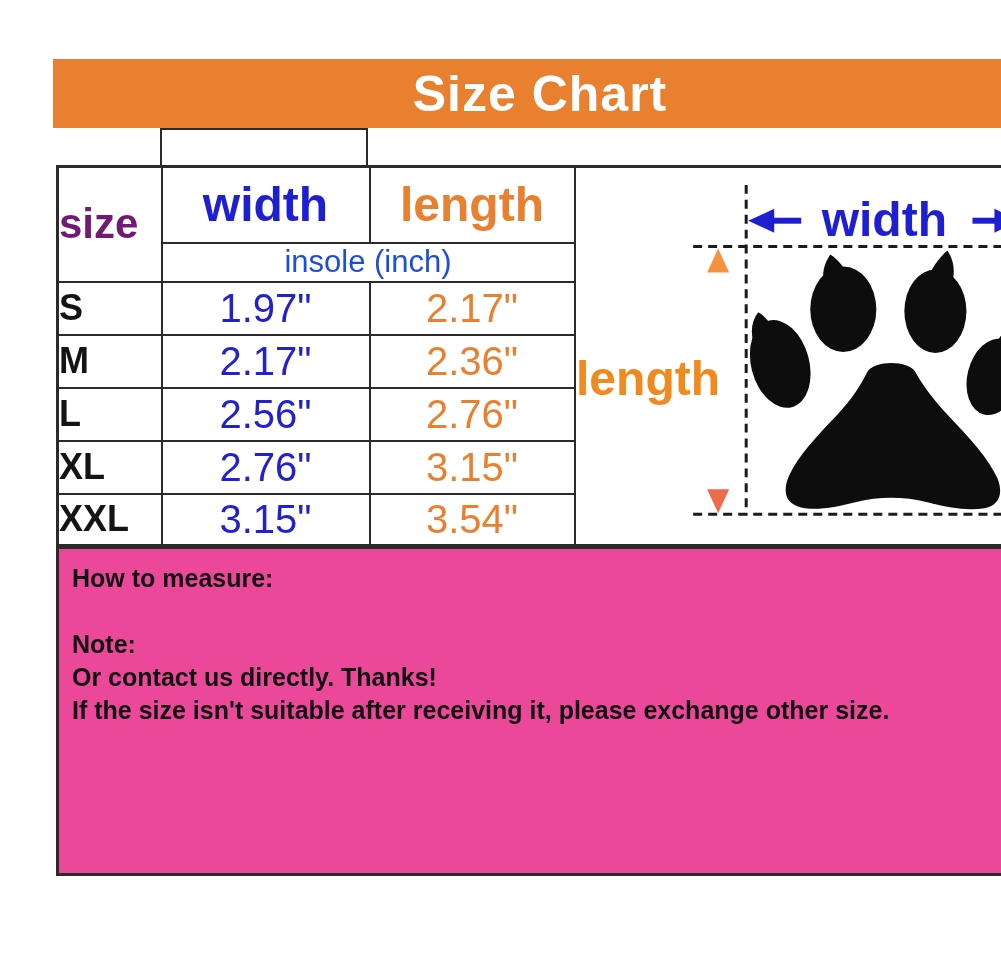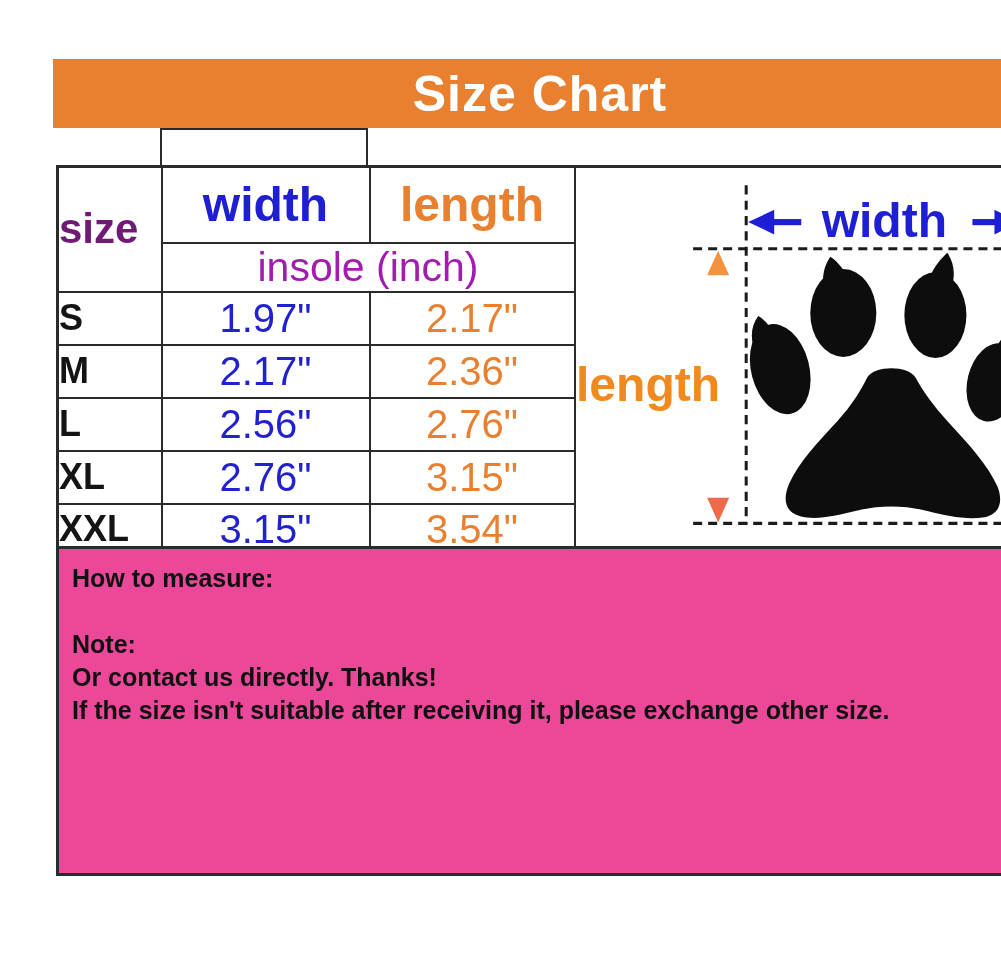--- a/index.html
+++ b/index.html
@@ -21,21 +21,21 @@
   
   table.sizechart {
     position:absolute; left:16px; top:165px;
     border-collapse:collapse; table-layout:fixed; background:#ffffff;
     border:3px solid #2b2b2b;
   }
   table.sizechart td { border:2px solid #2b2b2b; box-sizing:border-box; padding:0; overflow:hidden; }
   td.c-size  { font-size:42px; font-weight:bold; color:#701a75; padding-left:8px; vertical-align:middle; }
   td.c-width { font-size:48px; font-weight:bold; color:#1E1ED2; text-align:center; vertical-align:middle; }
   td.c-length{ font-size:48px; font-weight:bold; color:#E8802F; text-align:center; vertical-align:middle; }
-  td.c-insole{ font-size:41px; font-weight:normal; color:#a21caf; text-align:center; vertical-align:middle; }
+  td.c-insole{ font-size:31px; font-weight:normal; color:#1d4ed8; text-align:center; vertical-align:middle; }
   td.rl { font-size:36px; font-weight:bold; color:#141414; padding-left:8px; vertical-align:middle; }
   td.dw { font-size:40px; color:#2121CE; text-align:center; vertical-align:middle; }
   td.dl { font-size:40px; color:#E8802F; text-align:center; vertical-align:middle; }
   td.c-diagram { position:relative; vertical-align:top; }
   td.c-diagram svg { position:absolute; left:0; top:0; width:100%; height:100%; }
   
   .textbox {
     position:absolute; left:16px; top:546px; width:972px; height:330px;
     border:3px solid #2b2b2b; box-sizing:border-box; padding:13px 10px 0 13px; background:#ec4899;
   }

